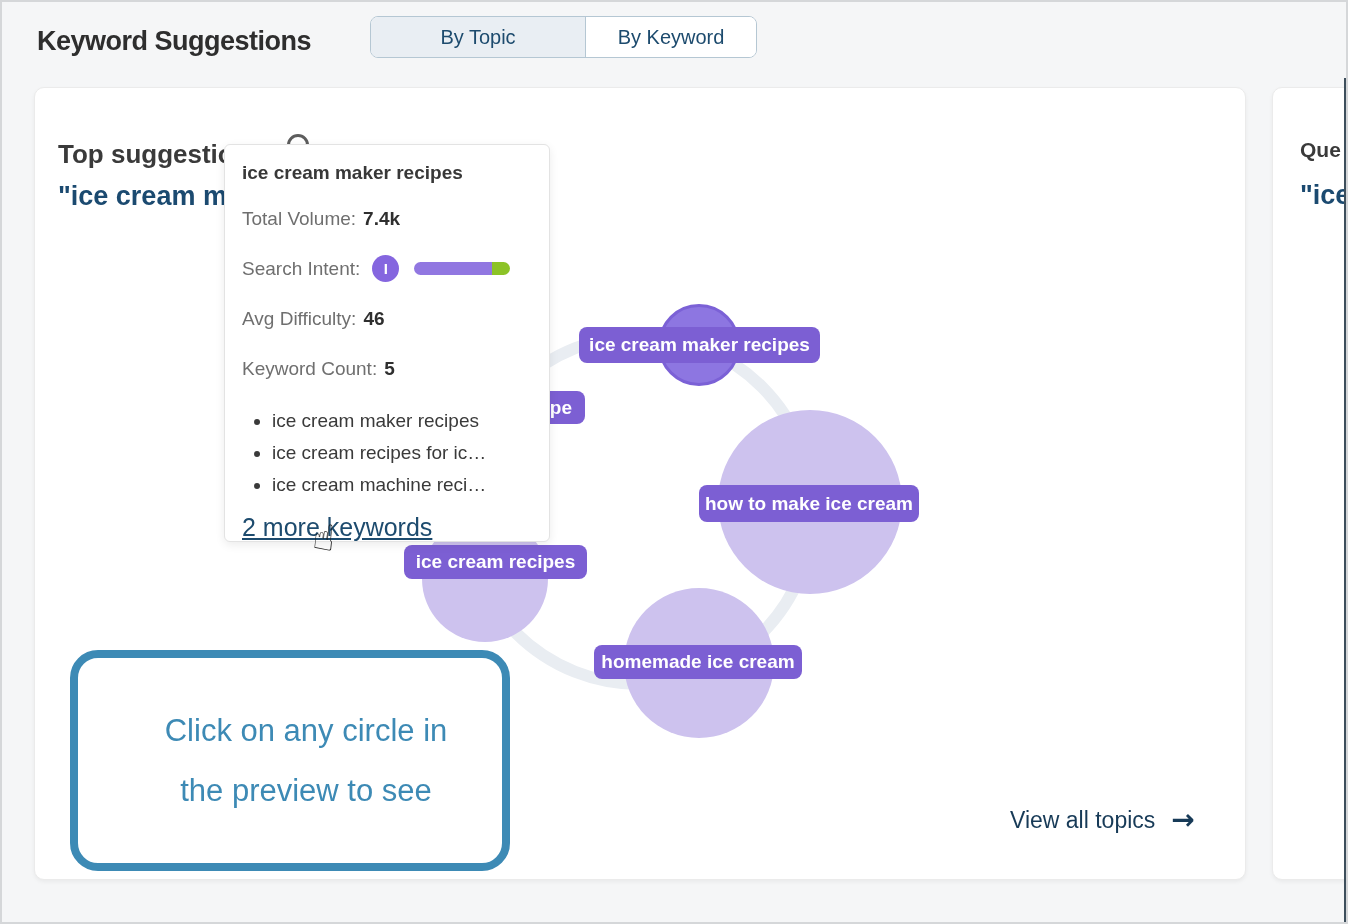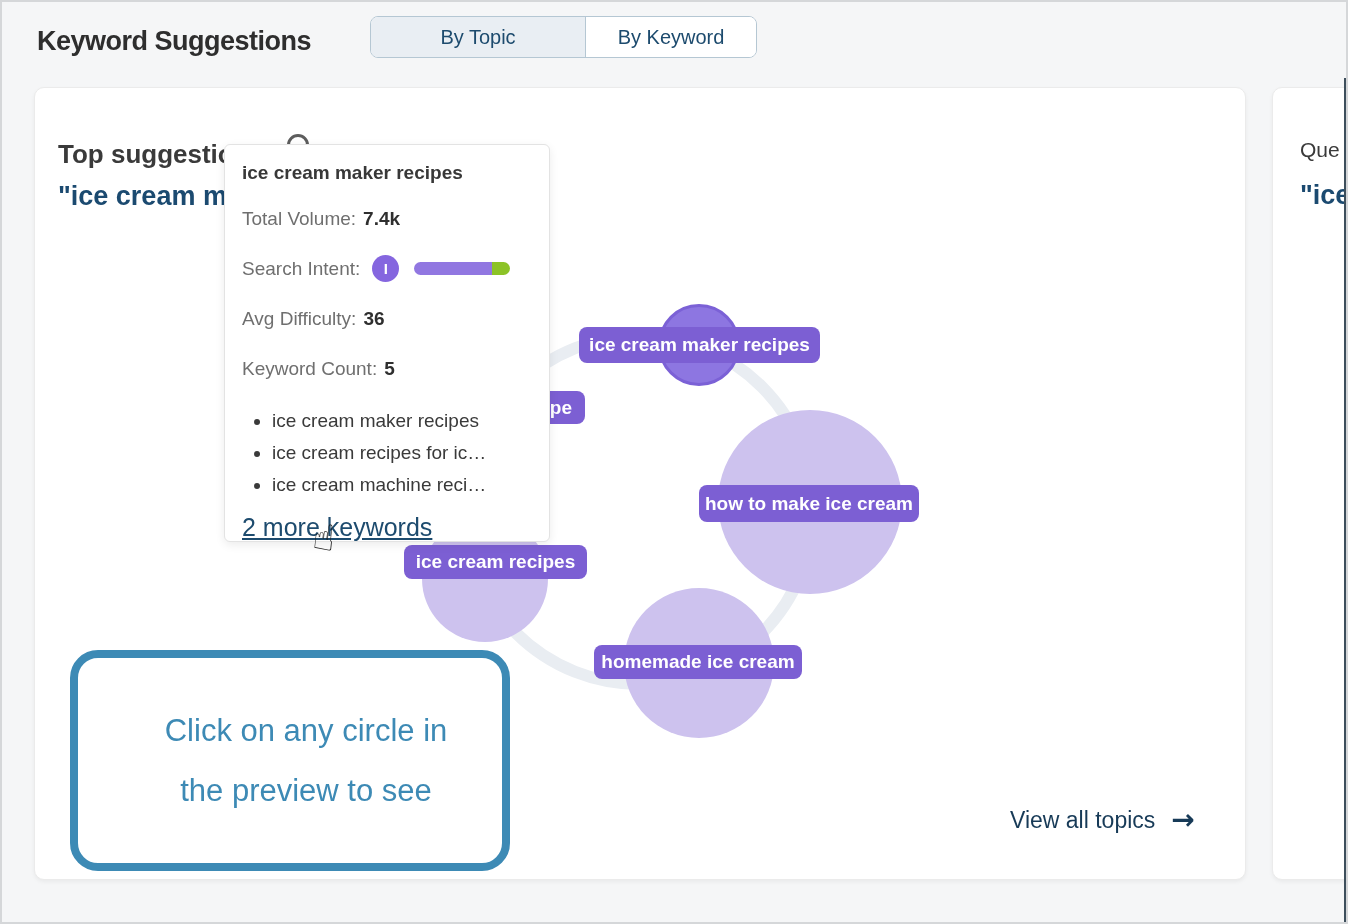--- a/index.html
+++ b/index.html
@@ -26,21 +26,21 @@
   .side-card { position:absolute; left:1270px; top:85px; width:78px; height:793px;
                background:#fff; border:1px solid #ebebeb; border-radius:10px 0 0 10px;
                box-shadow:0 2px 4px rgba(0,0,0,.05); overflow:hidden; }
   .scroll-bar { position:absolute; left:1342px; top:76px; width:6px; height:848px;
                 background:#3e4f5c; z-index:40; }
 
   .card-heading { position:absolute; left:56px; top:137px; font-size:26px; font-weight:700;
                   color:#3a3a3a; white-space:nowrap; z-index:4; }
   .card-quote { position:absolute; left:56px; top:179px; font-size:27px; font-weight:700;
                 color:#1b4a70; white-space:nowrap; z-index:4; }
-  .side-heading { position:absolute; left:27px; top:50px; font-size:21px; font-weight:400;
+  .side-heading { position:absolute; left:27px; top:50px; font-size:21px; font-weight:700;
                   color:#3a3a3a; white-space:nowrap; }
   .side-quote { position:absolute; left:27px; top:92px; font-size:27px; font-weight:700;
                 color:#1b4a70; white-space:nowrap; }
   .obscured-arc { position:absolute; left:285px; top:132px; width:22px; height:22px;
                   border:3px solid #5d5d5d; border-radius:50%; z-index:5; }
 
   
   .ring { position:absolute; left:457px; top:328px; width:360px; height:360px;
           border:12px solid #e9edf2; border-radius:50%; z-index:1; }
   .bubble { position:absolute; border-radius:50%; z-index:2; cursor:pointer; }
@@ -132,21 +132,21 @@
     <div class="tt-row">
       <span>Search Intent:</span>
       <span class="intent-badge">I</span>
       <span class="intent-bar">
         <span class="seg-purple"></span>
         <span class="seg-green"></span>
       </span>
     </div>
     <div class="tt-row">
       <span>Avg Difficulty:</span>
-      <b>36</b>
+      <b>46</b>
     </div>
     <div class="tt-row">
       <span>Keyword Count:</span>
       <b>5</b>
     </div>
     <ul class="tt-list">
       <li>ice cream maker recipes</li>
       <li>ice cream recipes for ic…</li>
       <li>ice cream machine reci…</li>
     </ul>

